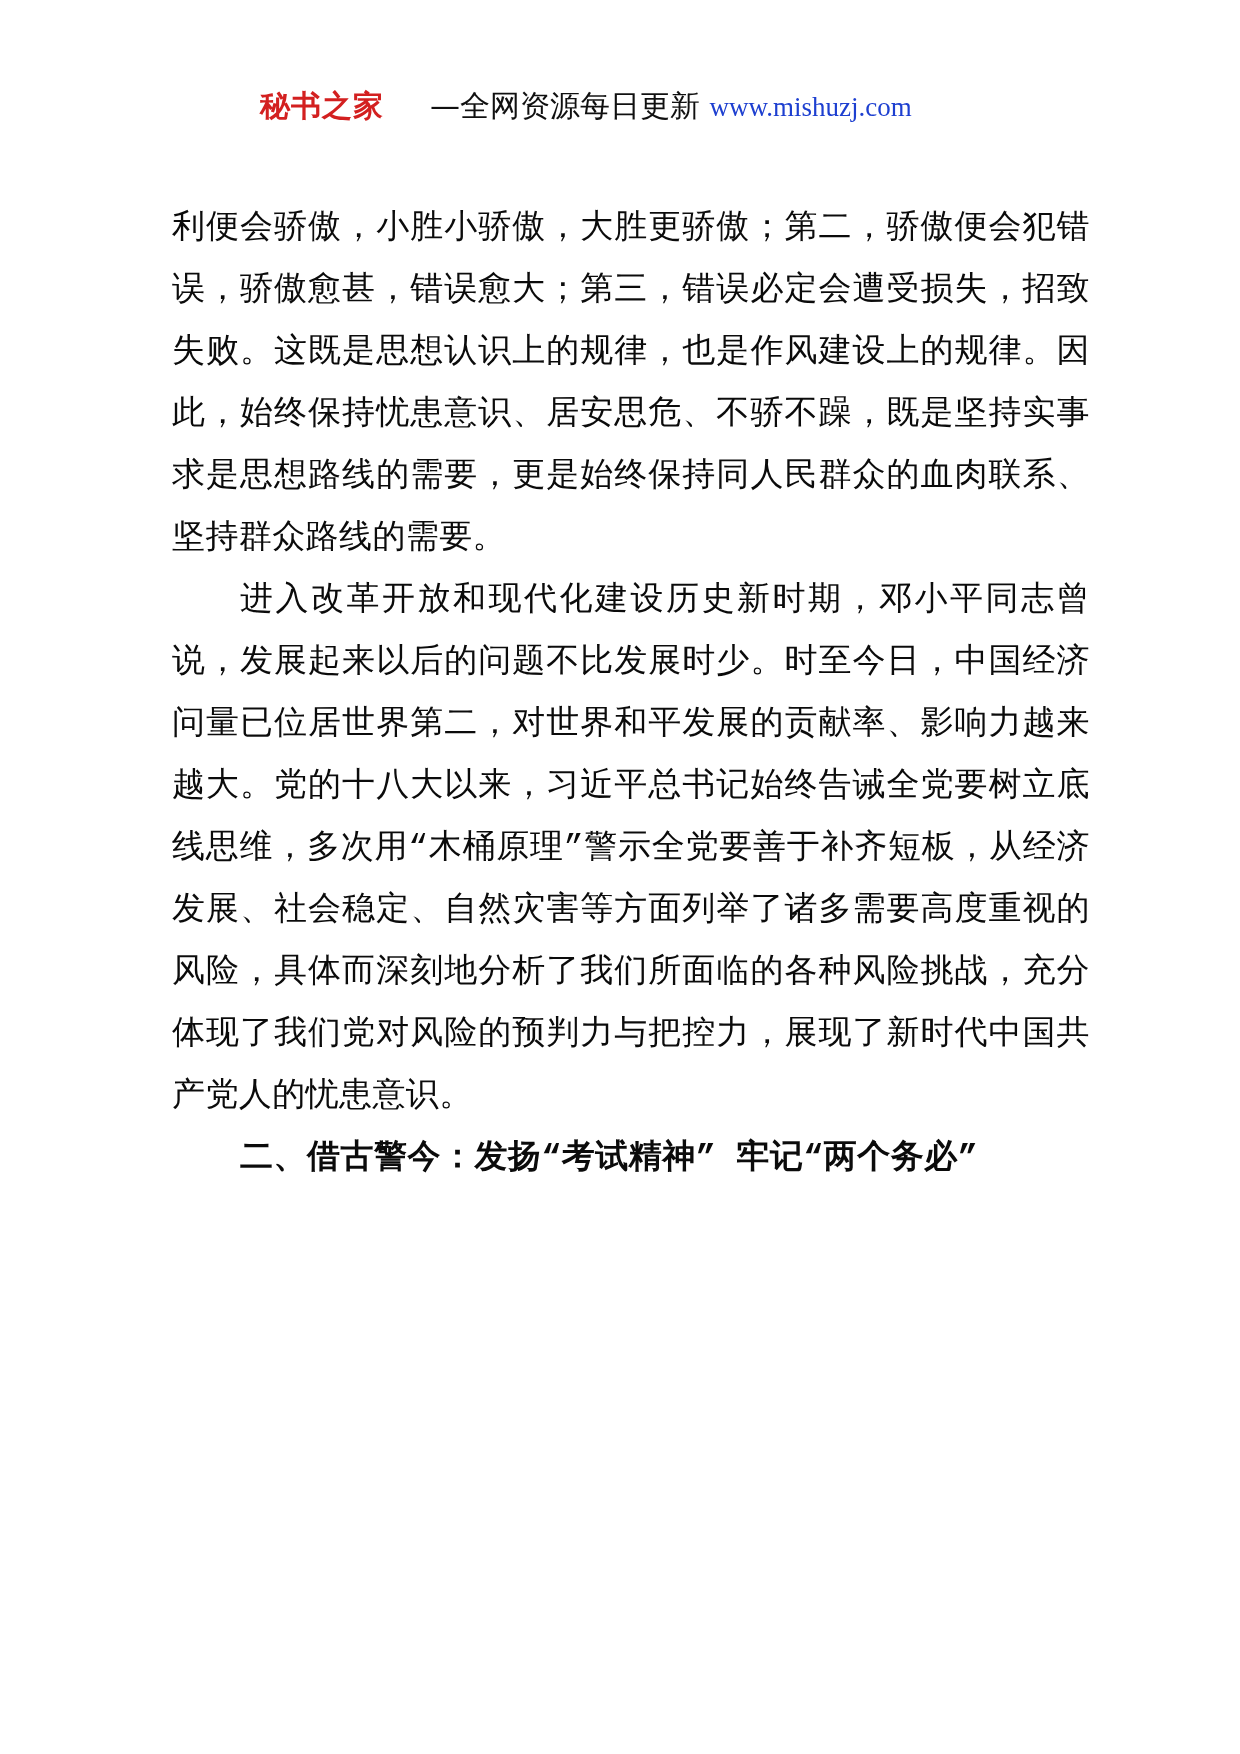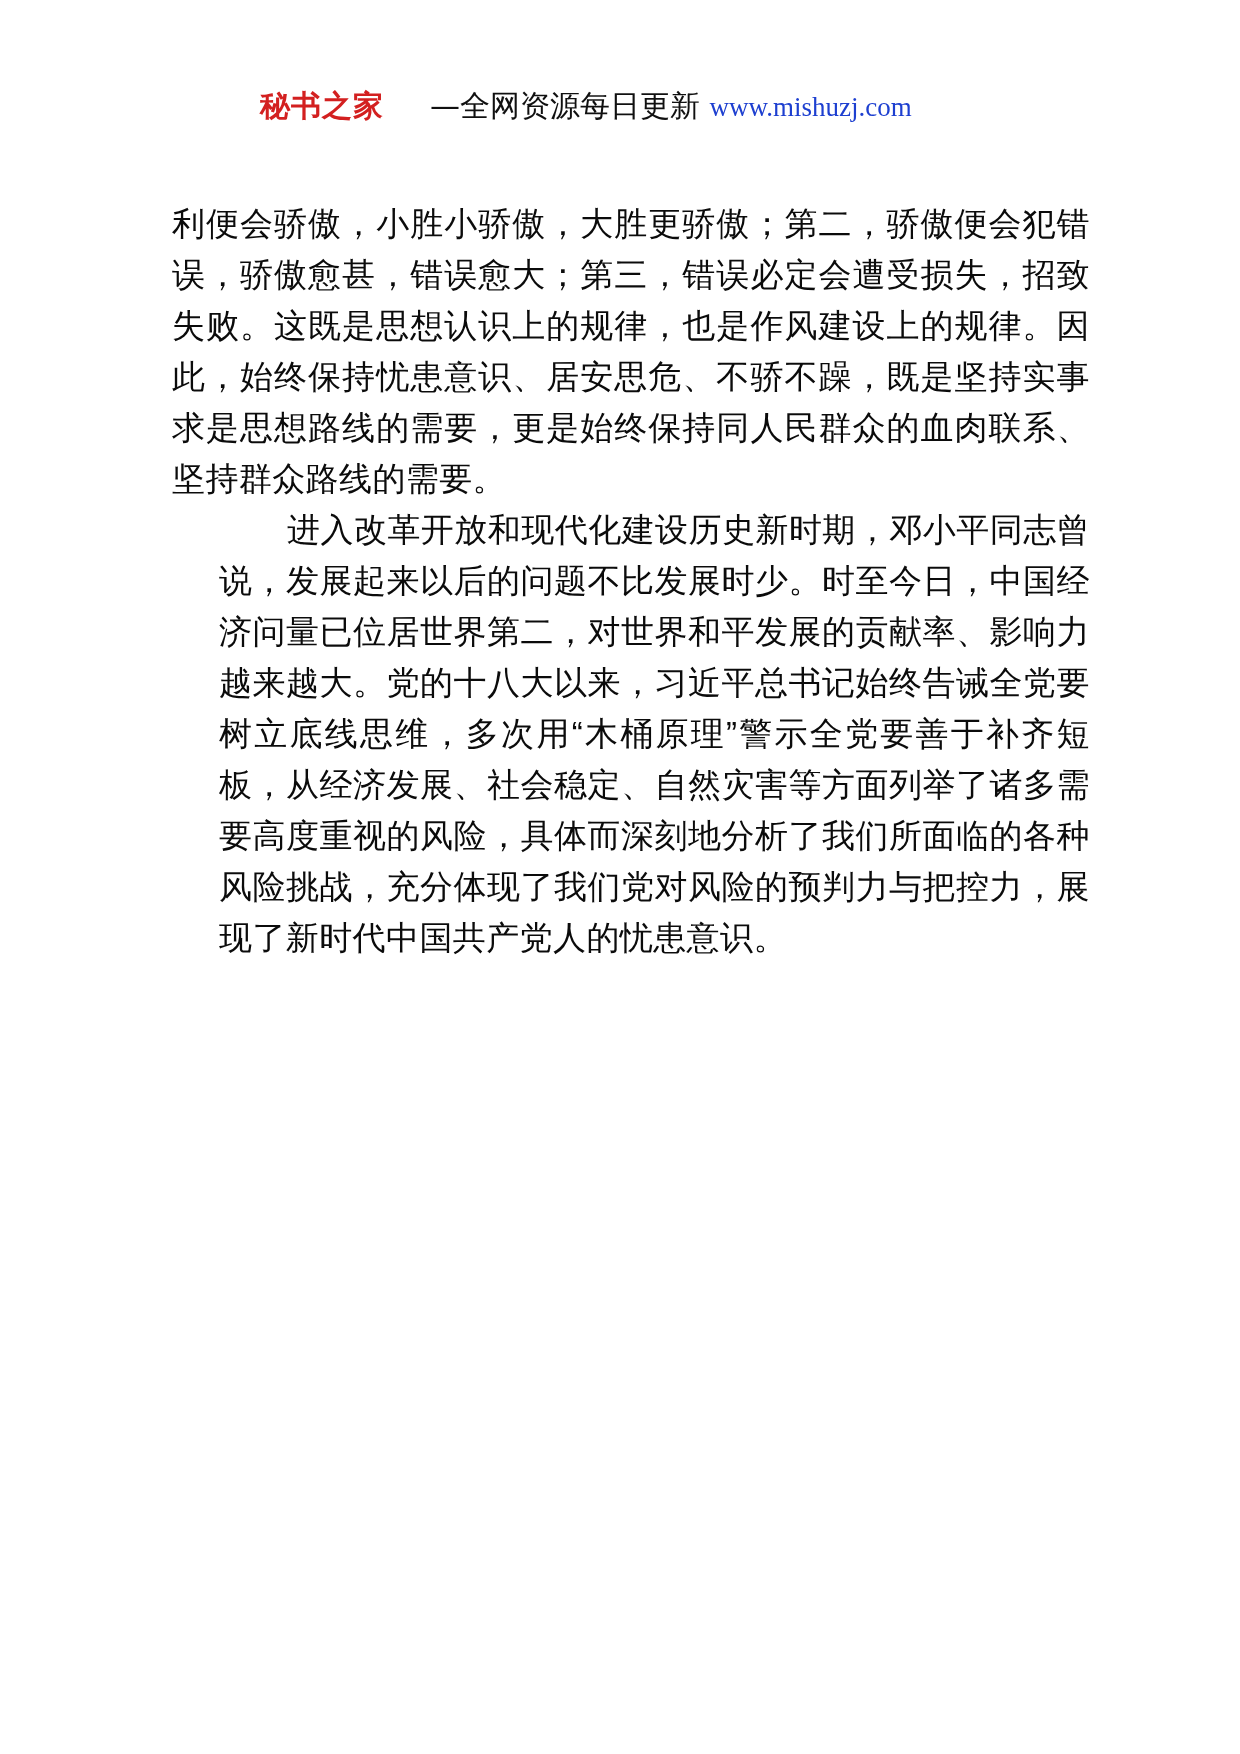--- a/index.html
+++ b/index.html
@@ -42,49 +42,49 @@
   }
   .header .url {
     color: #1d3fd0;
     font-family: "Liberation Serif", serif;
     font-weight: normal;
     font-size: 27px;
   }
   .body-text {
     margin-top: 74px;
     font-size: 33px;
-    line-height: 51px;
+    line-height: 62px;
     color: #0b0b0b;
     text-align: justify;
     text-justify: inter-ideograph;
-    font-family: Liberation Sans, sans-serif;
+    font-family: Liberation Mono, monospace;
     letter-spacing: 0.4px;
   }
   p.para {
     margin: 0;
     text-indent: 0;
   }
   p.indent {
     text-indent: 68px;
-    margin-left: 47px;
   }
   p.heading {
     margin: 0;
     font-weight: bold;
     text-indent: 68px;
     letter-spacing: 0.5px;
   }
 </style>
 </head>
 <body>
 
 <div class="page">
 
   <div class="header">
     <span class="brand">秘书之家</span><span class="tagline">—全网资源每日更新 </span><span class="url">www.mishuzj.com</span>
   </div>
 
   <div class="body-text">
     <p class="para">利便会骄傲，小胜小骄傲，大胜更骄傲；第二，骄傲便会犯错误，骄傲愈甚，错误愈大；第三，错误必定会遭受损失，招致失败。这既是思想认识上的规律，也是作风建设上的规律。因此，始终保持忧患意识、居安思危、不骄不躁，既是坚持实事求是思想路线的需要，更是始终保持同人民群众的血肉联系、坚持群众路线的需要。</p>
     <p class="para indent">进入改革开放和现代化建设历史新时期，邓小平同志曾说，发展起来以后的问题不比发展时少。时至今日，中国经济问量已位居世界第二，对世界和平发展的贡献率、影响力越来越大。党的十八大以来，习近平总书记始终告诫全党要树立底线思维，多次用“木桶原理”警示全党要善于补齐短板，从经济发展、社会稳定、自然灾害等方面列举了诸多需要高度重视的风险，具体而深刻地分析了我们所面临的各种风险挑战，充分体现了我们党对风险的预判力与把控力，展现了新时代中国共产党人的忧患意识。</p>
+    <p class="heading">二、借古警今：发扬“考试精神” 牢记“两个务必”</p>
   </div>
 
 </div>
 
 </body></html>

